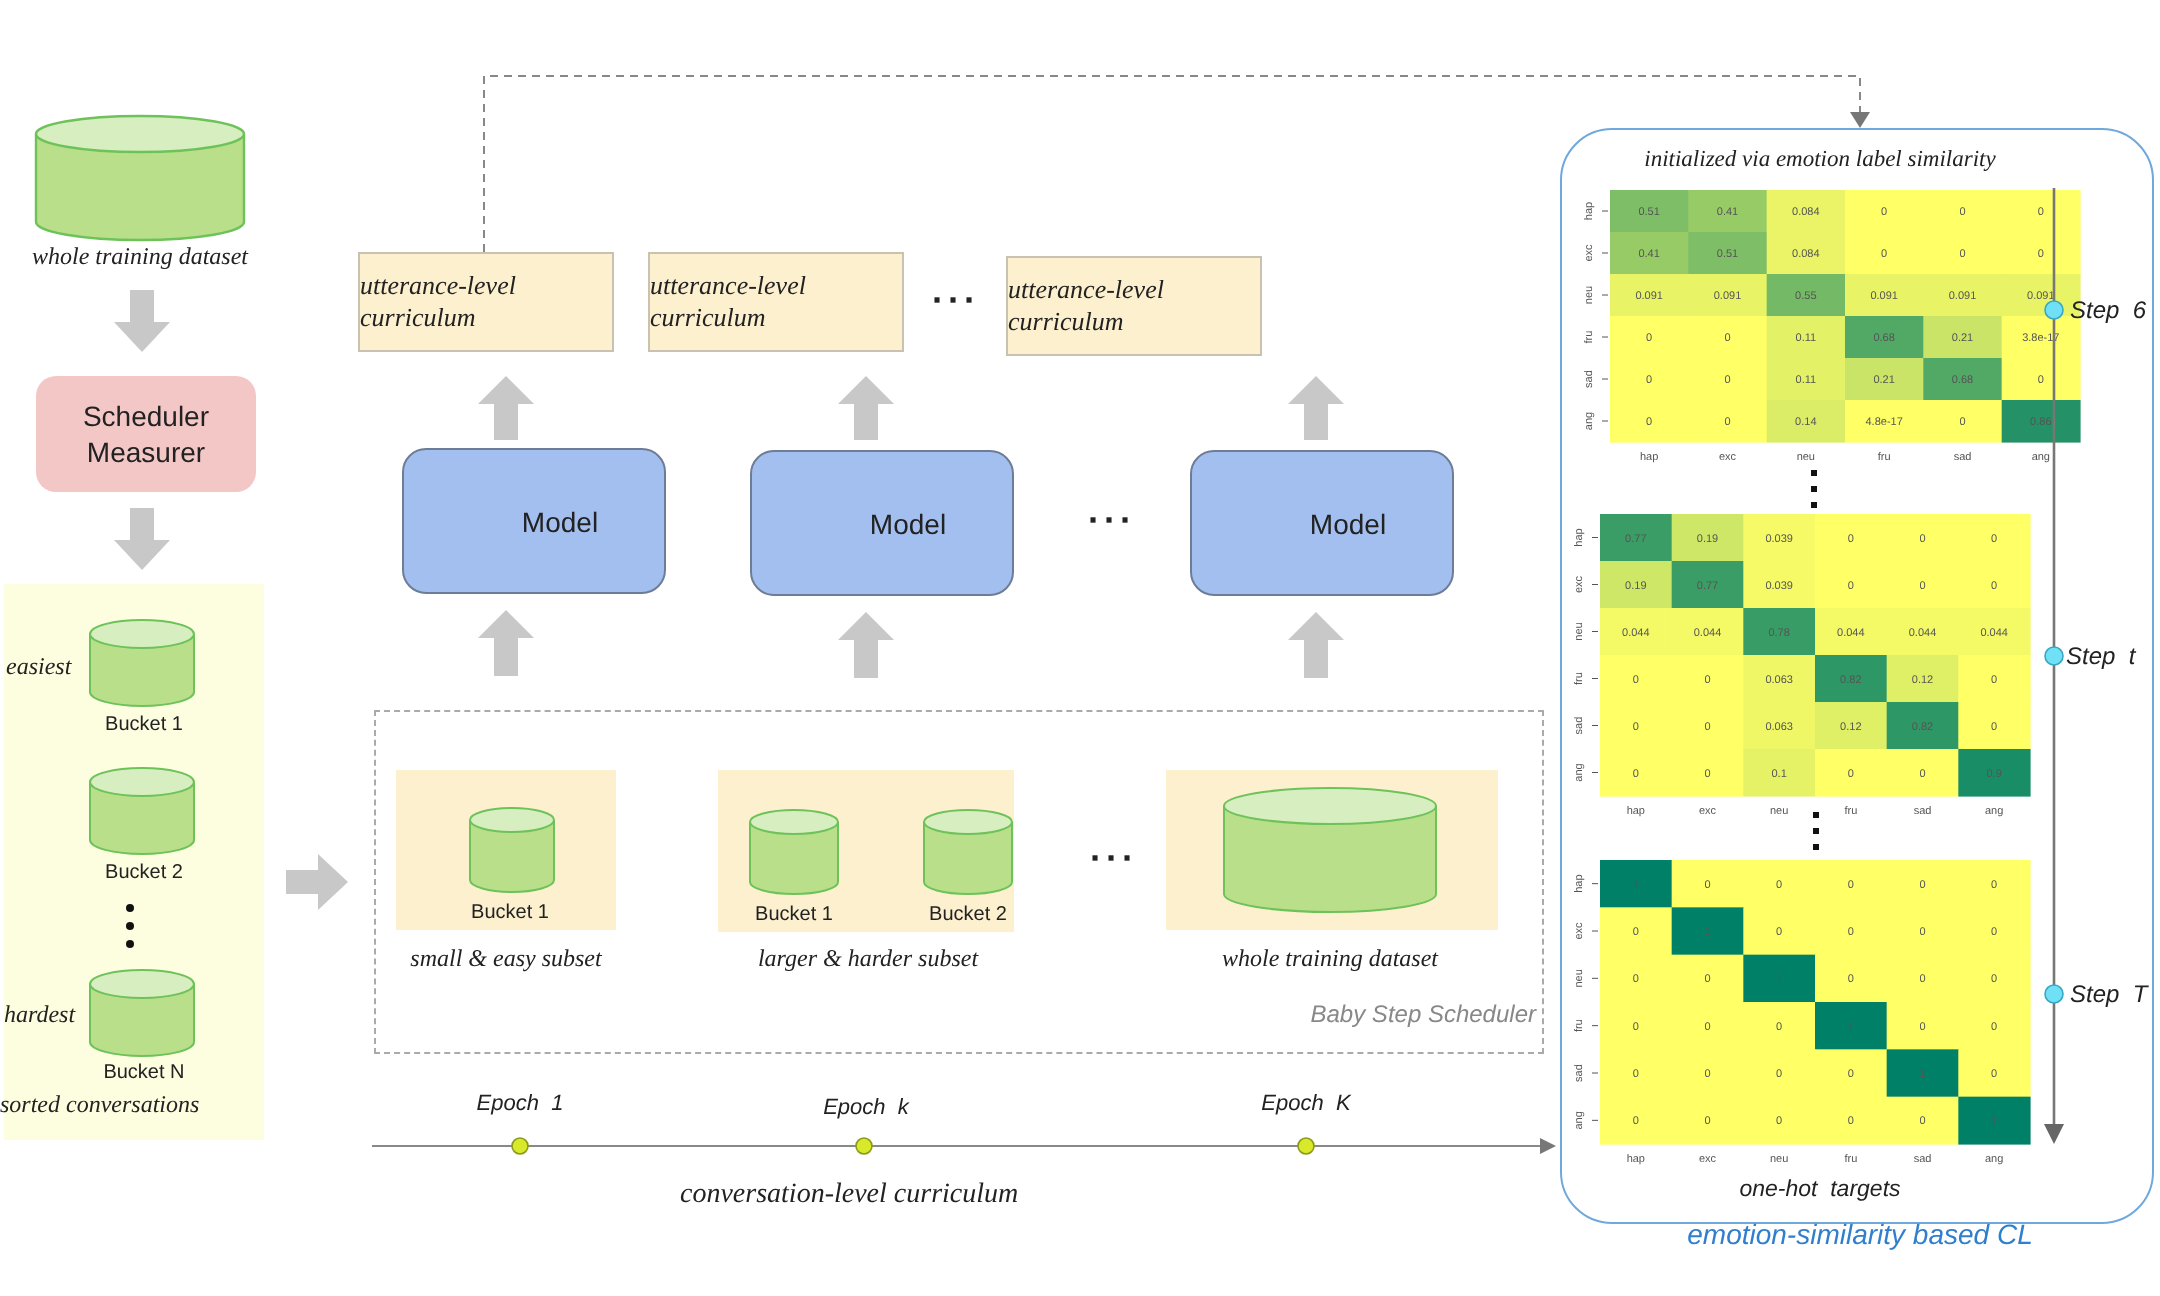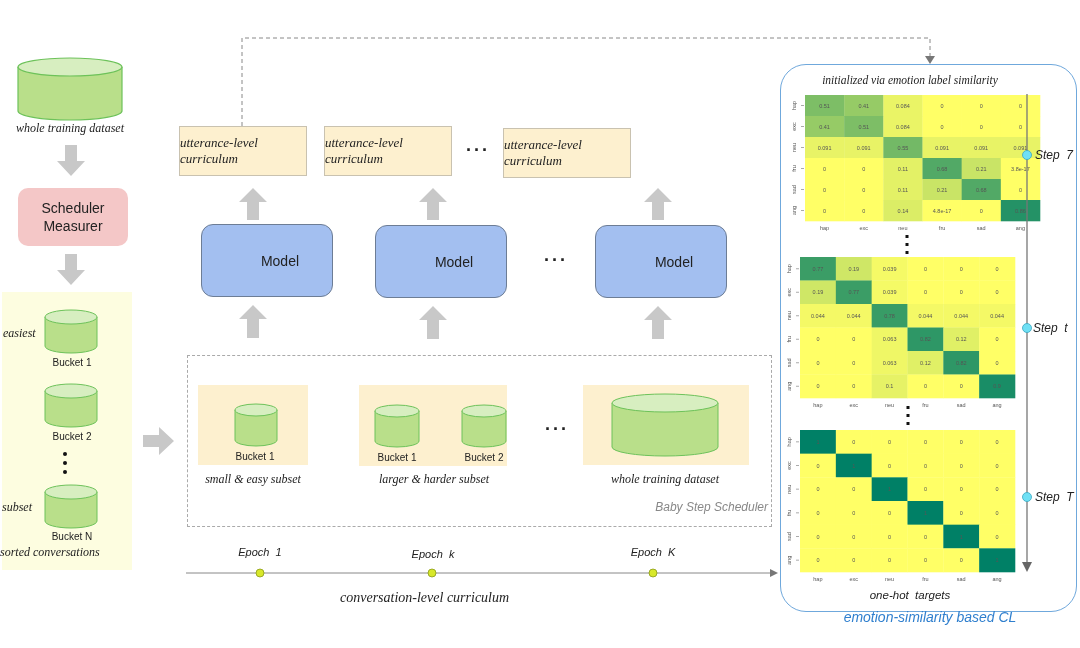--- a/index.html
+++ b/index.html
@@ -54,21 +54,21 @@
   <ellipse cx="27" cy="8" rx="26" ry="7" fill="#d7eec0" stroke="#6dc25a" stroke-width="1"></ellipse>
 </svg>
 <div class="bucket-label" style="left:32px;top:431px;">Bucket 2</div>
 
 <div class="abs" style="left:63px;top:452px;width:6px;">
   <div style="width:4px;height:4px;background:#111;border-radius:50%;margin-bottom:5px;"></div>
   <div style="width:4px;height:4px;background:#111;border-radius:50%;margin-bottom:5px;"></div>
   <div style="width:4px;height:4px;background:#111;border-radius:50%;"></div>
 </div>
 
-<div class="abs serif-it" style="left:2px;top:500px;font-size:12px;">subset</div>
+<div class="abs serif-it" style="left:2px;top:500px;font-size:12px;">hardest</div>
 <svg class="abs" style="left:44px;top:484px" width="54" height="46">
   <path d="M1,8 L1,37 A26,7 0 0,0 53,37 L53,8" fill="#b9df8a" stroke="#6dc25a" stroke-width="1"></path>
   <ellipse cx="27" cy="8" rx="26" ry="7" fill="#d7eec0" stroke="#6dc25a" stroke-width="1"></ellipse>
 </svg>
 <div class="bucket-label" style="left:32px;top:531px;">Bucket N</div>
 
 <div class="abs serif-it" style="left:0;top:545px;width:136px;font-size:12px;">sorted conversations</div>
 
 <svg class="abs" style="left:143px;top:427px" width="32" height="28">
   <polygon class="arrow-gray" points="0,8 16,8 16,0 31,14 16,28 16,20 0,20"></polygon>
@@ -474,18 +474,18 @@
     <rect x="126.5" y="337" width="3" height="3" fill="#111"></rect>
   </svg>
 
 <svg class="abs" style="left:1015px;top:90px" width="30" height="490">
   <line x1="12" y1="4" x2="12" y2="474" stroke="#777" stroke-width="1.3"></line>
   <polygon points="7,472 17,472 12,482" fill="#666"></polygon>
   <circle cx="12" cy="65" r="4.5" fill="#6fe0f5" stroke="#3aa7c0" stroke-width="0.8"></circle>
   <circle cx="12" cy="238" r="4.5" fill="#6fe0f5" stroke="#3aa7c0" stroke-width="0.8"></circle>
   <circle cx="12" cy="407" r="4.5" fill="#6fe0f5" stroke="#3aa7c0" stroke-width="0.8"></circle>
 </svg>
-<div class="step-label" style="left:1035px;top:148px;white-space:pre;">Step  7</div>
+<div class="step-label" style="left:1035px;top:148px;white-space:pre;">Step  6</div>
 <div class="step-label" style="left:1033px;top:321px;white-space:pre;">Step  t</div>
 <div class="step-label" style="left:1035px;top:490px;white-space:pre;">Step  T</div>
 
 <div class="abs sans-it" style="left:840px;top:589px;width:140px;text-align:center;font-size:11.5px;white-space:pre;">one-hot  targets</div>
 <div class="abs sans-it" style="left:800px;top:609px;width:260px;text-align:center;font-size:14px;color:#2f7fce;">emotion-similarity based CL</div>
 
 </body></html>

